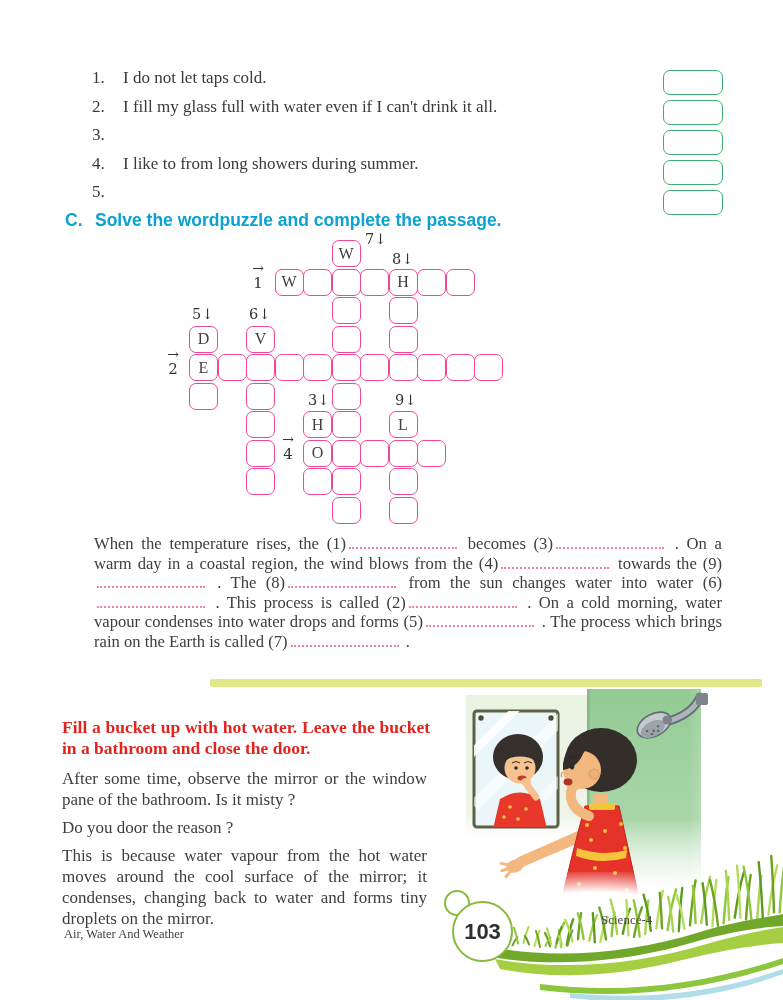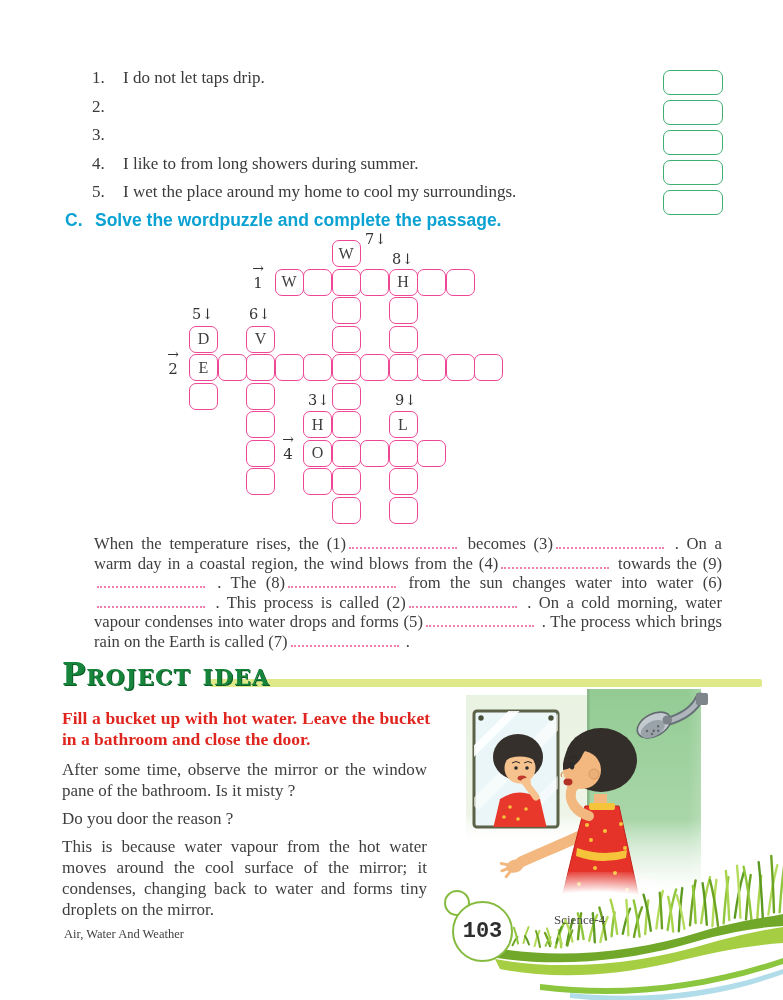--- a/index.html
+++ b/index.html
@@ -28,60 +28,60 @@
   
   .passage{position:absolute;left:94px;top:534px;width:628px;font-size:16.6px;line-height:19.5px;
            text-align:justify;color:#3e3e3e;}
   .blank{display:inline-block;width:108px;height:11px;border-bottom:2px dotted #f07fae;margin:0 3px;}
   
   .proj-head{position:absolute;left:62px;top:656px;font-variant:small-caps;font-weight:bold;
              font-size:31px;letter-spacing:1px;color:#17843b;font-family:"DejaVu Serif",serif;
              text-shadow:1px 1px 0 #0c5b27;z-index:3;}
   .proj-bar{position:absolute;left:210px;top:679px;width:552px;height:8px;background:#e0e98a;border-radius:2px;z-index:2;}
   .proj-col{position:absolute;left:62px;top:701px;width:368px;text-align:justify;}
-  .proj-red{font-weight:bold;font-size:17.5px;line-height:21px;color:#e0251f;margin:7px 0 9px 0;
+  .proj-red{font-weight:bold;font-size:17.5px;line-height:21px;color:#e0251f;margin:16px 0 9px 0;
             font-family:"Liberation Serif",serif;}
   .proj-p{font-size:17px;line-height:21px;color:#3e3e3e;margin:0 3px 7px 0;}
   
   .illu{position:absolute;left:452px;top:687px;width:316px;height:250px;z-index:1;}
   .mist{position:absolute;left:440px;top:872px;width:310px;height:80px;z-index:1;
         background:radial-gradient(ellipse at 50% 50%, #ffffff 35%, rgba(255,255,255,0) 75%);}
   
   .grass-svg{position:absolute;left:400px;top:826px;width:383px;height:174px;z-index:2;}
   .chapter{position:absolute;left:64px;top:927px;font-size:12.5px;color:#3f3f3f;z-index:3;}
   .badge-big{position:absolute;left:452px;top:901px;width:57px;height:57px;border:2.6px solid #86bb40;
              border-radius:50%;background:#fff;display:flex;align-items:center;justify-content:center;
-             font-size:22px;font-weight:bold;color:#2e2e2e;z-index:4;font-family:Liberation Mono, monospace;}
+             font-size:22px;font-weight:bold;color:#2e2e2e;z-index:4;font-family:Liberation Sans, sans-serif;}
   .badge-small{position:absolute;left:444px;top:890px;width:22px;height:22px;border:2.2px solid #86bb40;
                border-radius:50%;background:#fff;z-index:3;}
-  .bookname{position:absolute;left:554px;top:912px;font-size:13px;color:#4a4a4a;z-index:4;}
+  .bookname{position:absolute;left:601px;top:912px;font-size:13px;color:#4a4a4a;z-index:4;}
 </style>
 </head>
 <body>
 
 <div class="page">
 
   <div class="savers">
       <div class="saver-row">
         <span class="num">1.</span>
-        <span>I do not let taps drip.</span>
+        <span>I do not let taps cold.</span>
       </div>
       <div class="saver-row">
         <span class="num">2.</span>
+        <span>I fill my glass full with water even if I can't drink it all.</span>
       </div>
       <div class="saver-row">
         <span class="num">3.</span>
       </div>
       <div class="saver-row">
         <span class="num">4.</span>
         <span>I like to from long showers during summer.</span>
       </div>
       <div class="saver-row">
         <span class="num">5.</span>
-        <span>I wet the place around my home to cool my surroundings.</span>
       </div>
     </div>
   <div class="boxes">
       <div class="abox"></div>
       <div class="abox"></div>
       <div class="abox"></div>
       <div class="abox"></div>
       <div class="abox"></div>
     </div>
 
@@ -141,21 +141,20 @@
       <span class="dlabel" style="left: 3px; top: 66px;">5↓</span>
       <span class="dlabel" style="left: 60px; top: 66px;">6↓</span>
       <span class="xl" style="left: -27px; top: 119px;"><span class="arr">→</span><span class="n">2</span></span>
       <span class="dlabel" style="left: 119px; top: 152px;">3↓</span>
       <span class="dlabel" style="left: 206px; top: 152px;">9↓</span>
       <span class="xl" style="left: 88px; top: 204px;"><span class="arr">→</span><span class="n">4</span></span>
     </div>
 
   <div class="passage"><span>When the temperature rises, the </span><span>(1)</span><span class="blank"></span><span> becomes </span><span>(3)</span><span class="blank"></span><span> . On a warm day in a coastal region, the wind blows from the </span><span>(4)</span><span class="blank"></span><span> towards the </span><span>(9)</span><span class="blank"></span><span> . The </span><span>(8)</span><span class="blank"></span><span> from the sun changes water into water </span><span>(6)</span><span class="blank"></span><span> . This process is called </span><span>(2)</span><span class="blank"></span><span> . On a cold morning, water vapour condenses into water drops and forms </span><span>(5)</span><span class="blank"></span><span> . The process which brings rain on the Earth is called </span><span>(7)</span><span class="blank"></span><span> .</span></div>
 
-  <div class="proj-head">Project idea</div>
   <div class="proj-bar"></div>
   <div class="proj-col">
     <p class="proj-red">Fill a bucket up with hot water. Leave the bucket in a bathroom and close the door.</p>
     <div id="projParas">
         <p class="proj-p">After some time, observe the mirror or the window pane of the bathroom. Is it misty ?</p>
         <p class="proj-p">Do you door the reason ?</p>
         <p class="proj-p">This is because water vapour from the hot water moves around the cool surface of the mirror; it condenses, changing back to water and forms tiny droplets on the mirror.</p>
       </div>
   </div>
 

